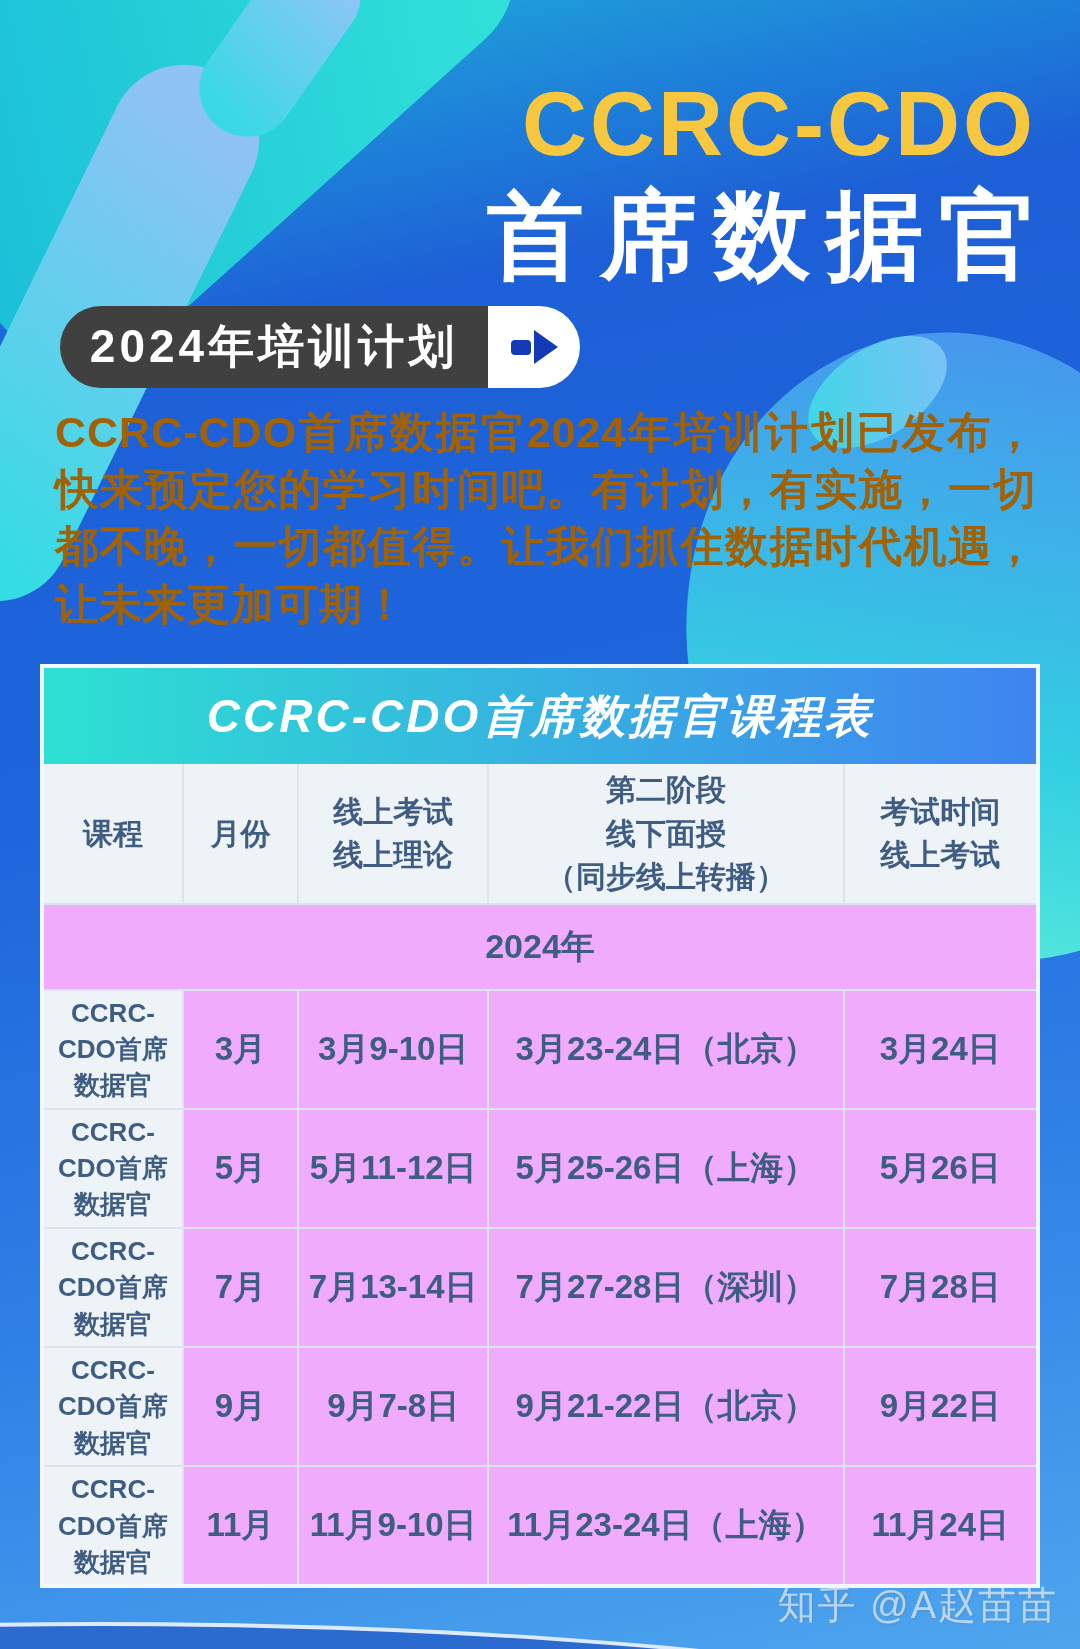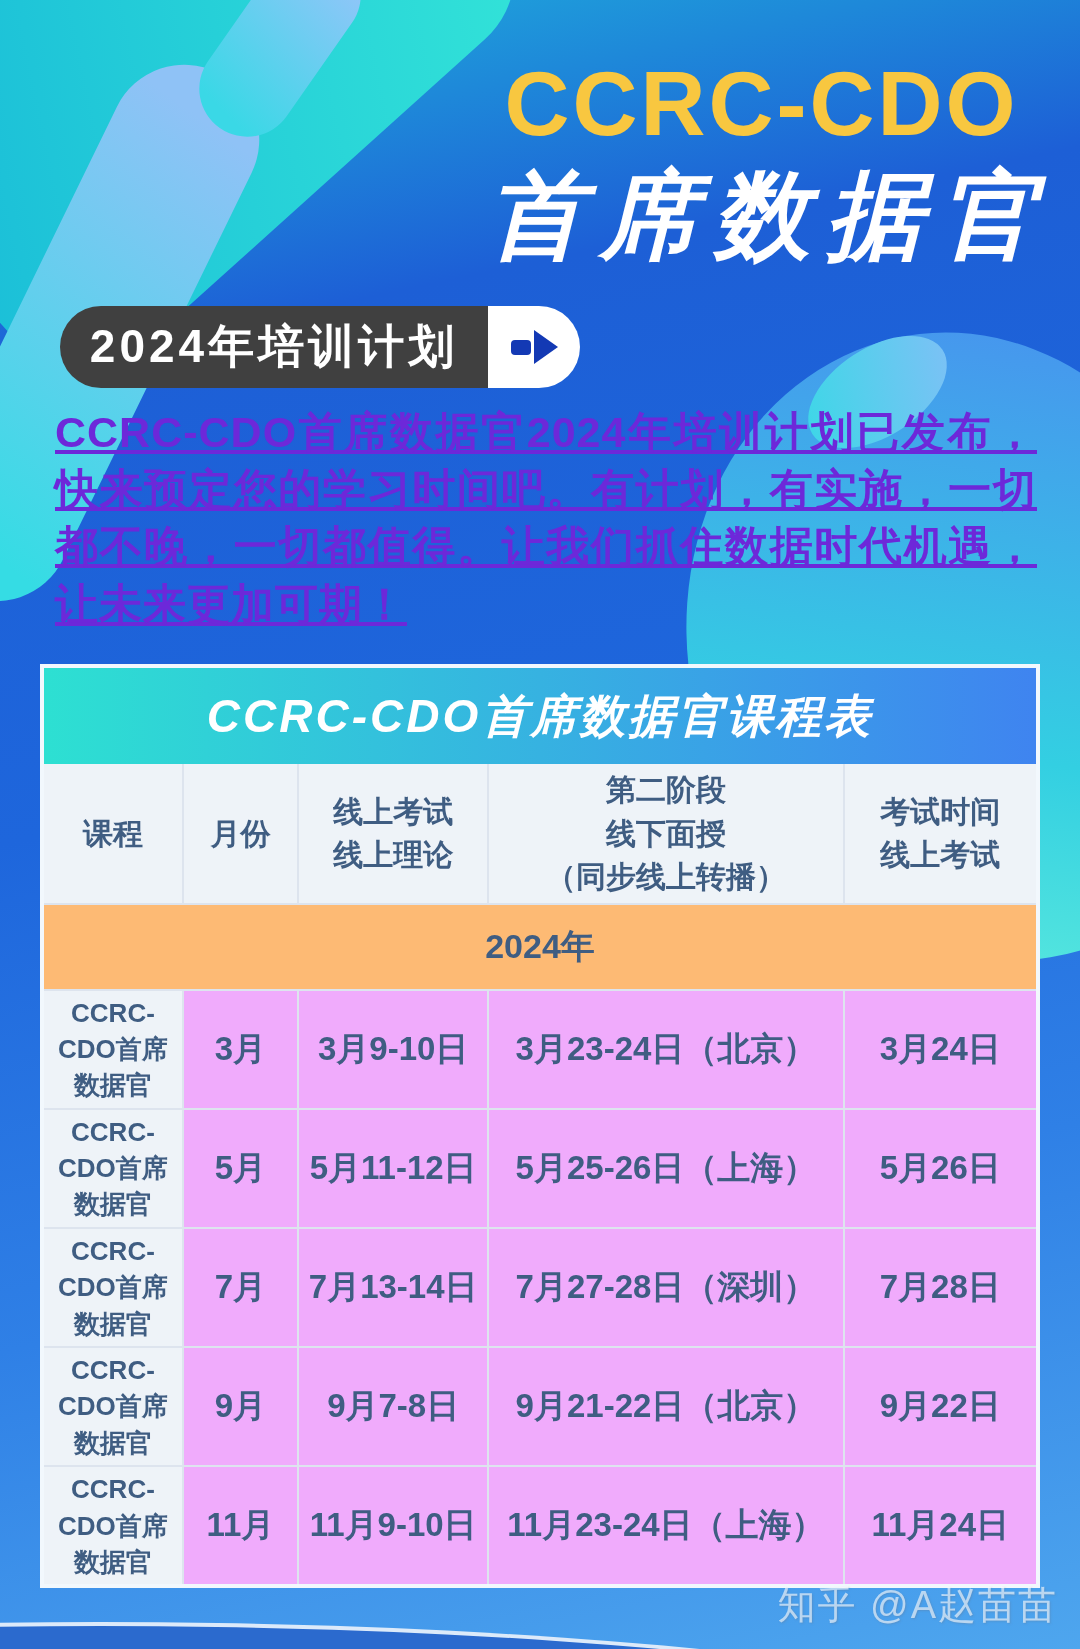--- a/index.html
+++ b/index.html
@@ -38,29 +38,29 @@
     border-radius:50%; transform:rotate(-33deg);
     background:linear-gradient(110deg,#3ad8e6 0%,#7fc0f6 100%);
   }
   .deco-bottom-arc {
     left:-1095px; top:1622px; width:2390px; height:400px;
     border-radius:50%;
     background:#2b6ace;
     border:4px solid rgba(240,248,255,0.9);
   }
   
-  .title-block { position:absolute; top:59px; right:44px; z-index:2; text-align:center; }
+  .title-block { position:absolute; top:79px; right:44px; z-index:2; text-align:right; }
   .title-en {
     font-size:90px; font-weight:900; letter-spacing:3px;
     color:#f8c740; line-height:1.0;
   }
   .title-zh {
     margin-top:16px; font-size:97px; font-weight:900;
     letter-spacing:16px; margin-right:-16px;
-    color:#ffffff; line-height:1.05;font-style:italic;
+    color:#ffffff; line-height:1.05;
   }
   
   .badge {
     position:absolute; left:60px; top:306px; z-index:2;
     height:82px; display:flex; align-items:stretch; cursor:pointer;
   }
   .badge-main {
     width:428px; background:#404040; border-radius:41px 0 0 41px;
     display:flex; align-items:center; justify-content:center;
     color:#ffffff; font-size:46px; font-weight:700; letter-spacing:4px;
@@ -72,22 +72,22 @@
   .arrow-right { display:flex; align-items:center; }
   .arrow-right .tail { width:20px; height:15px; background:#1339b4; border-radius:4px; }
   .arrow-right .head {
     width:0; height:0; margin-left:3px;
     border-top:17px solid transparent; border-bottom:17px solid transparent;
     border-left:24px solid #1339b4;
   }
   
   .intro {
     position:absolute; left:55px; top:404px; width:982px; z-index:2;
-    color:#6d28d9; font-size:43px; font-weight:700;
-    line-height:1.33; text-align:justify; letter-spacing:1px;text-decoration:underline;
+    color:#a16207; font-size:43px; font-weight:700;
+    line-height:1.33; text-align:justify; letter-spacing:1px;
   }
   
   .table-wrap {
     position:absolute; left:40px; top:664px; width:1000px; z-index:2;
     border:4px solid #f2f8fd; background:#f5f9fd;
   }
   .table-title-band {
     height:96px; line-height:96px; text-align:center;
     background:linear-gradient(90deg,#2de0d2 0%,#3f84f0 100%);
     color:#ffffff; font-size:46px; font-weight:900; letter-spacing:3px;font-style:italic;
@@ -98,21 +98,21 @@
     color:#3f5d82; font-weight:700;
     border-right:2px solid #dde4ee; border-bottom:2px solid #dde4ee;
     background:#f0abfc; padding:4px 3px;
   }
   th:last-child, td:last-child { border-right:none;margin-top:22px; }
   tr:last-child td { border-bottom:none; }
   th { height:104px; font-size:30px; line-height:1.45; white-space:pre-line; }
   td { height:91px; font-size:33px; }
   .col-course th, td.course-cell { background:#eef3f8; }
   td.course-cell { font-size:26px; line-height:1.4; }
-  td.year-cell { height:86px; font-size:34px; background:#fdba74; }
+  td.year-cell { height:86px; font-size:34px; background:#f0abfc; }
   
   .watermark {
     position:absolute; right:22px; top:1580px; z-index:3;
     font-size:38px; font-weight:400; letter-spacing:2px;
     color:rgba(252,253,255,0.62);
     text-shadow:1px 1px 2px rgba(100,120,150,0.35);
   }
 </style>
 </head>
 <body>

